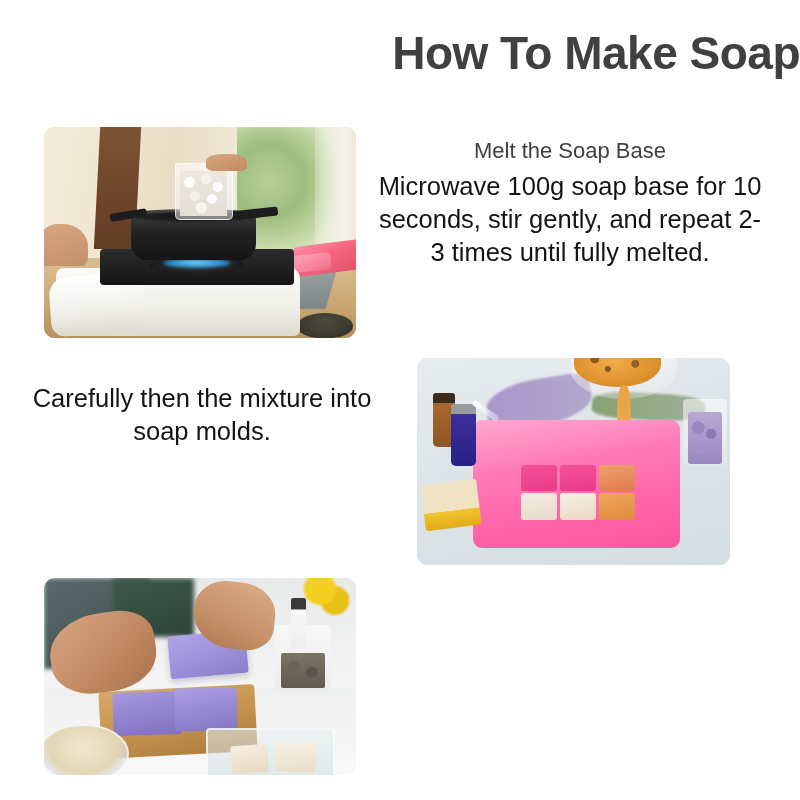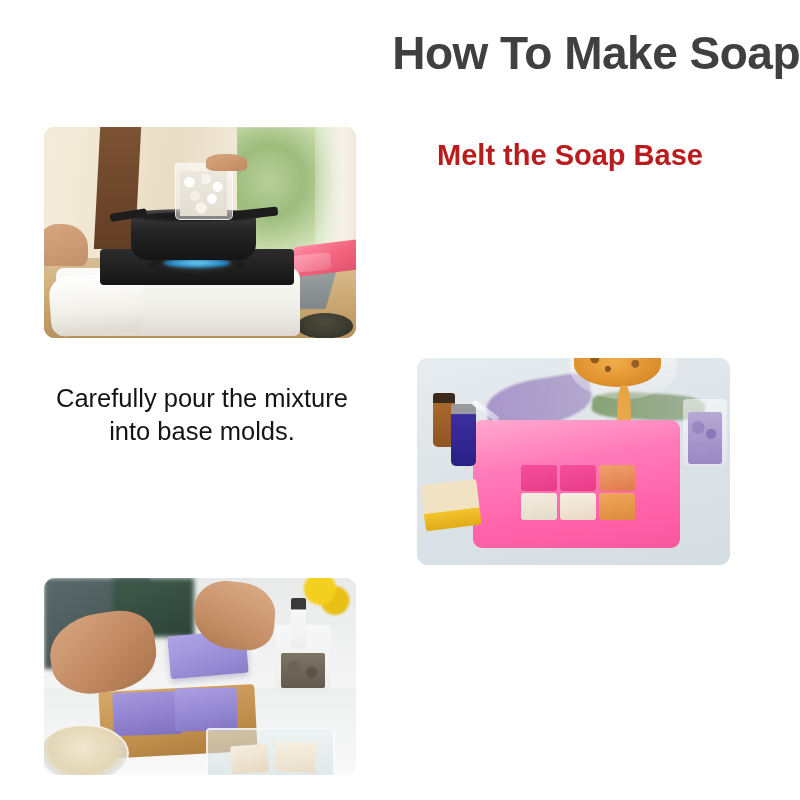--- a/index.html
+++ b/index.html
@@ -35,23 +35,23 @@
     color: #404040;
     line-height: 1.1;
   }
 
   
   .step-text {
     position: absolute;
     text-align: center;
   }
   .step-heading {
-    font-size: 29px;
-    font-weight: bold;
-    color: #b91c1c;
+    font-size: 22px;
+    font-weight: normal;
+    color: #404040;
     line-height: 1.18;
     margin: 0 0 6px 0;
   }
   .step-body {
     font-size: 25.5px;
     font-weight: normal;
     color: #141414;
     line-height: 1.3;
     margin: 0;
   }
@@ -460,24 +460,25 @@
       <div class="layer p1-handle-l"></div>
       <div class="layer p1-handle-r"></div>
       <div class="layer p1-jar"></div>
       <div class="layer p1-jar-cubes"></div>
       <div class="layer p1-jar-hand"></div>
     </div>
   </div>
 
   <div class="step-text text-melt">
     <div class="step-heading">Melt the Soap Base</div>
+    <div class="step-body">Microwave 100g soap base for 10 seconds, stir gently, and repeat 2-3 times until fully melted.</div>
   </div>
 
   <div class="step-text text-pour">
-    <div class="step-body">Carefully pour the mixture into base molds.</div>
+    <div class="step-body">Carefully then the mixture into soap molds.</div>
   </div>
 
   <div class="photo" id="photo-mould">
     <div class="scene">
       <div class="layer p2-bg"></div>
       <div class="layer p2-lav1"></div>
       <div class="layer p2-lav2"></div>
       <div class="layer p2-bowl"></div>
       <div class="layer p2-honey"></div>
       <div class="layer p2-honey-spots"></div>

